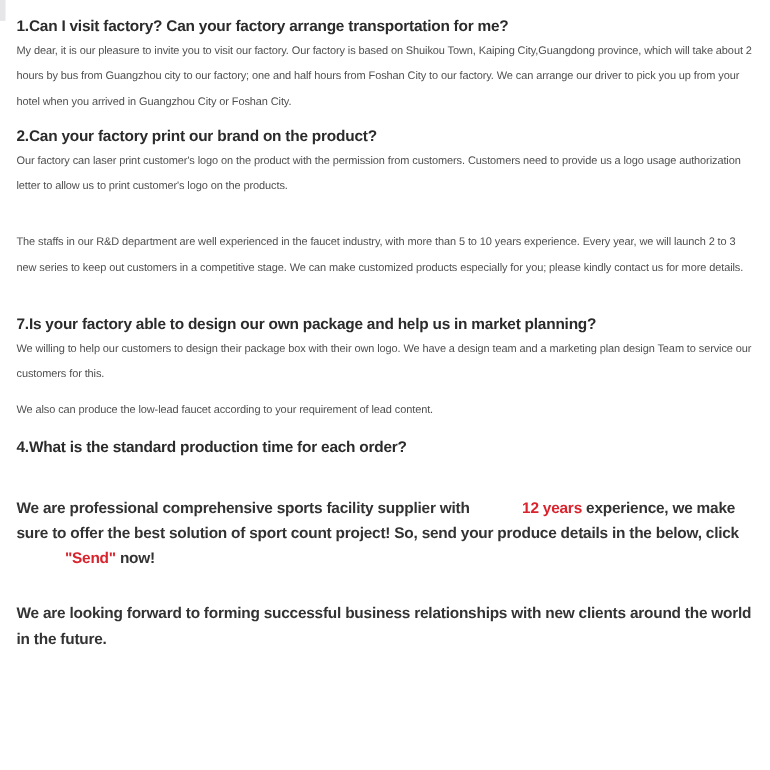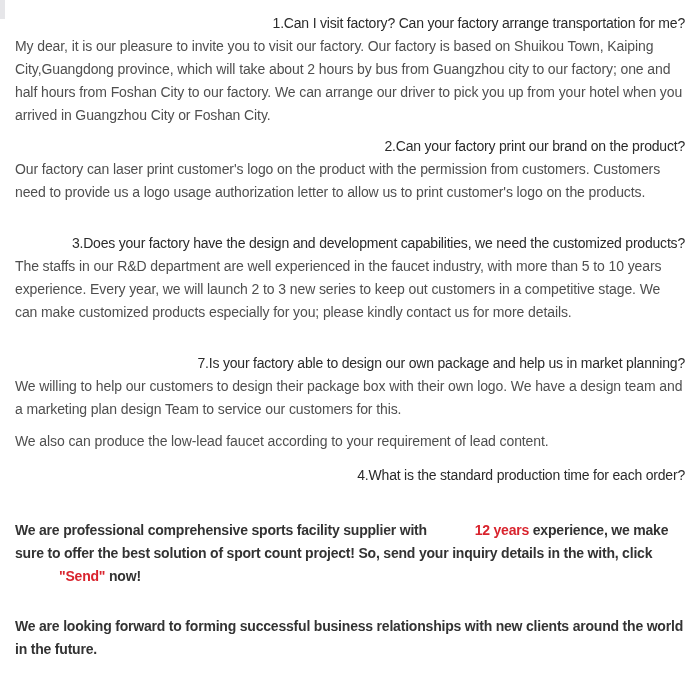--- a/index.html
+++ b/index.html
@@ -25,28 +25,27 @@
   .edge-artifact{
     position:absolute;
     left:0;top:0;
     width:5px;height:19px;
     background:#e6e6e9;
   }
   .faq-question{
     margin:0;
     font-size:14px;
     line-height:23px;
-    font-weight:400;
+    font-weight:700;
     letter-spacing:-0.2px;
     color:var(--heading-color);
-    text-align:right;
   }
   .faq-answer{
     margin:0;
-    font-size:14px;
+    font-size:10px;
     line-height:23px;
     letter-spacing:-0.1px;
     color:var(--body-color);
   }
   .faq-item{margin:0;}
   .mb-s1{margin-bottom:8px;}
   .mb-s2{margin-bottom:28px;}
   .mb-s3{margin-bottom:28px;}
   .mb-s4{margin-bottom:9px;}
   .mb-s5{margin-bottom:11px;}
@@ -73,34 +72,33 @@
     <h3 class="faq-question">1.Can I visit factory? Can your factory arrange transportation for me?</h3>
     <p class="faq-answer">My dear, it is our pleasure to invite you to visit our factory. Our factory is based on Shuikou Town, Kaiping City,Guangdong province, which will take about 2 hours by bus from Guangzhou city to our factory; one and half hours from Foshan City to our factory. We can arrange our driver to pick you up from your hotel when you arrived in Guangzhou City or Foshan City.</p>
   </section>
 
   <section class="faq-item mb-s2">
     <h3 class="faq-question">2.Can your factory print our brand on the product?</h3>
     <p class="faq-answer">Our factory can laser print customer's logo on the product with the permission from customers. Customers need to provide us a logo usage authorization letter to allow us to print customer's logo on the products.</p>
   </section>
 
   <section class="faq-item mb-s3">
-    <h3 class="faq-question">3.Does your factory have the design and development capabilities, we need the customized products?</h3>
     <p class="faq-answer">The staffs in our R&amp;D department are well experienced in the faucet industry, with more than 5 to 10 years experience. Every year, we will launch 2 to 3 new series to keep out customers in a competitive stage. We can make customized products especially for you; please kindly contact us for more details.</p>
   </section>
 
   <section class="faq-item mb-s4">
     <h3 class="faq-question">7.Is your factory able to design our own package and help us in market planning?</h3>
     <p class="faq-answer">We willing to help our customers to design their package box with their own logo. We have a design team and a marketing plan design Team to service our customers for this.</p>
   </section>
 
   <section class="faq-item mb-s5">
     <p class="faq-answer">We also can produce the low-lead faucet according to your requirement of lead content.</p>
   </section>
 
   <section class="faq-item mb-s6">
     <h3 class="faq-question">4.What is the standard production time for each order?</h3>
   </section>
 
-  <p class="closing-paragraph promo"><span>We are professional comprehensive sports facility supplier with </span><span class="hl">12 years</span><span> experience, we make sure to offer the best solution of sport count project! So, send your inquiry details in the with, click </span><span class="hl">"Send"</span><span> now!</span></p>
+  <p class="closing-paragraph promo"><span>We are professional comprehensive sports facility supplier with </span><span class="hl">12 years</span><span> experience, we make sure to offer the best solution of sport count project! So, send your produce details in the below, click </span><span class="hl">"Send"</span><span> now!</span></p>
 
   <p class="closing-paragraph">We are looking forward to forming successful business relationships with new clients around the world in the future.</p>
 
 </div>
 
 </body></html>

